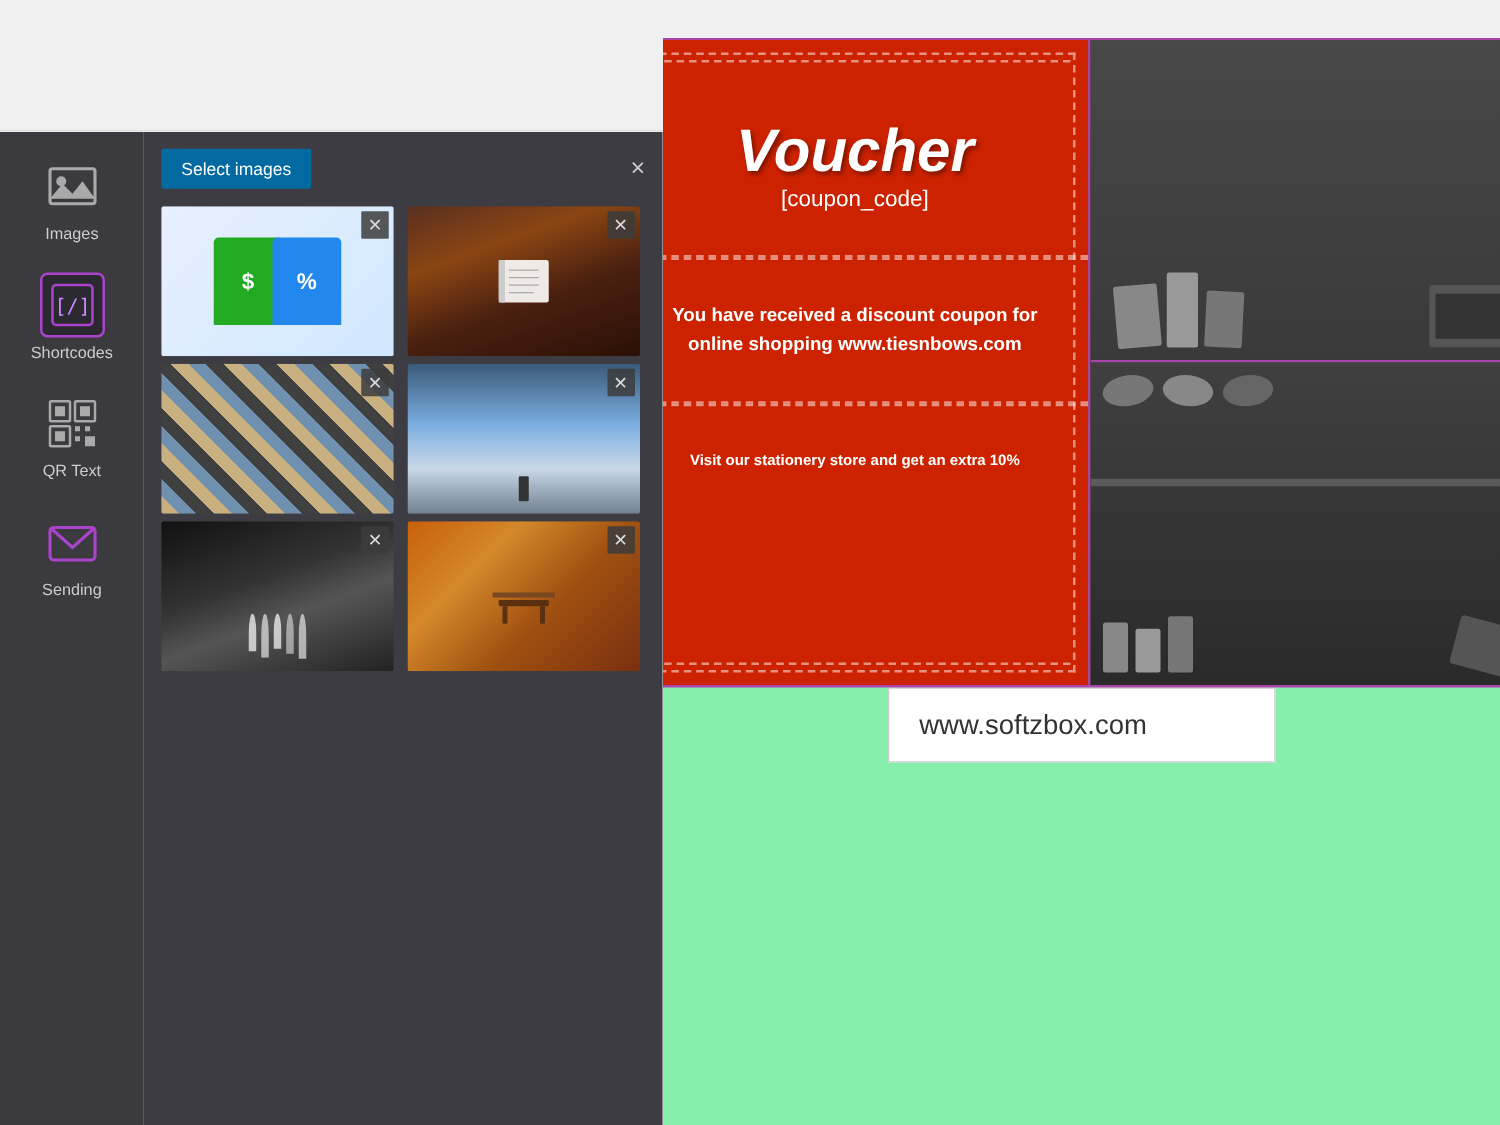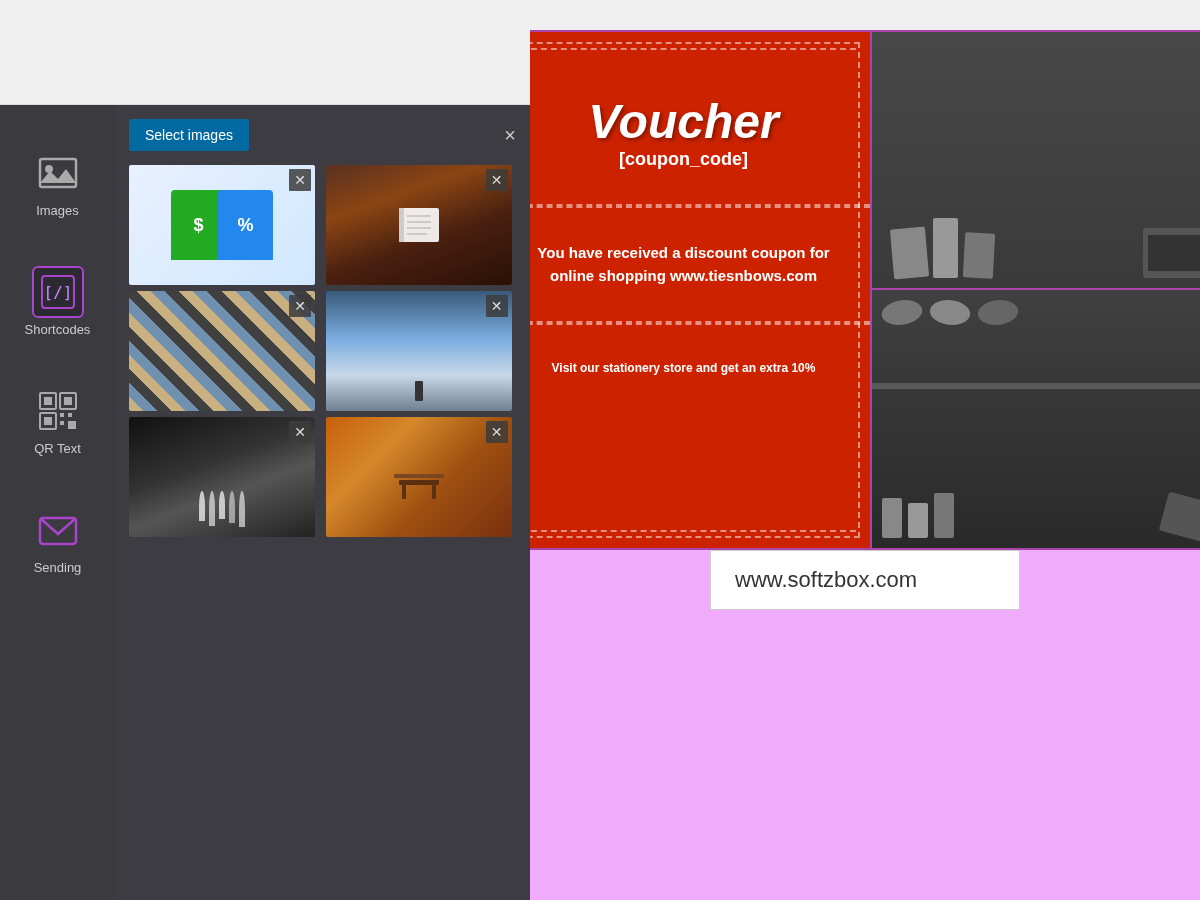--- a/index.html
+++ b/index.html
@@ -15,21 +15,20 @@
     
     .sidebar {
       width: 115px;
       background: #3a3a3f;
       height: 900px;
       display: flex;
       flex-direction: column;
       align-items: center;
       padding-top: 20px;
       flex-shrink: 0;
-      gap: 24px;
     }
     .sidebar-item {
       display: flex;
       flex-direction: column;
       align-items: center;
       color: #ccc;
       font-size: 13px;
       margin-bottom: 8px;
       padding: 8px 10px;
       width: 95px;
@@ -125,21 +124,21 @@
     .img-1 { background: linear-gradient(135deg, #3a9a3a 0%, #6bc46b 50%, #2266cc 60%, #44aaff 80%); position: relative; }
     .img-2 { background: linear-gradient(160deg, #5a3020 0%, #8B4513 30%, #4a2010 60%, #2a1005 100%); }
     .img-3 { background: repeating-linear-gradient(45deg, #c8b080 0px, #c8b080 10px, #7090b0 10px, #7090b0 20px, #404040 20px, #404040 30px); }
     .img-4 { background: linear-gradient(180deg, #3a5a7a 0%, #7aade0 40%, #c8d8e8 70%, #708090 100%); }
     .img-5 { background: radial-gradient(ellipse at 50% 80%, #ffffff44 0%, #00000000 60%), linear-gradient(160deg, #111 0%, #333 40%, #555 60%, #222 100%); }
     .img-6 { background: linear-gradient(135deg, #c8600a 0%, #d4882a 30%, #a05010 60%, #7a3010 100%); }
 
     
     .main-area {
       flex: 1;
-      background: #f0abfc;
+      background: #86efac;
       display: flex;
       flex-direction: column;
       align-items: center;
       padding: 30px 20px 20px 20px;
       overflow: auto;
     }
     .canvas-wrapper {
       display: flex;
       flex-direction: column;
       align-items: center;
@@ -195,21 +194,20 @@
       font-style: italic;
       text-align: center;
       text-shadow: 2px 2px 4px rgba(0,0,0,0.4);
       padding-top: 30px;
     }
     .voucher-code {
       color: white;
       font-size: 18px;
       text-align: center;
       padding-bottom: 20px;
-      font-weight: bold;
     }
     .voucher-desc {
       color: white;
       font-size: 15px;
       font-weight: bold;
       text-align: center;
       padding: 20px 15px;
       line-height: 1.5;
     }
     .voucher-extra {

